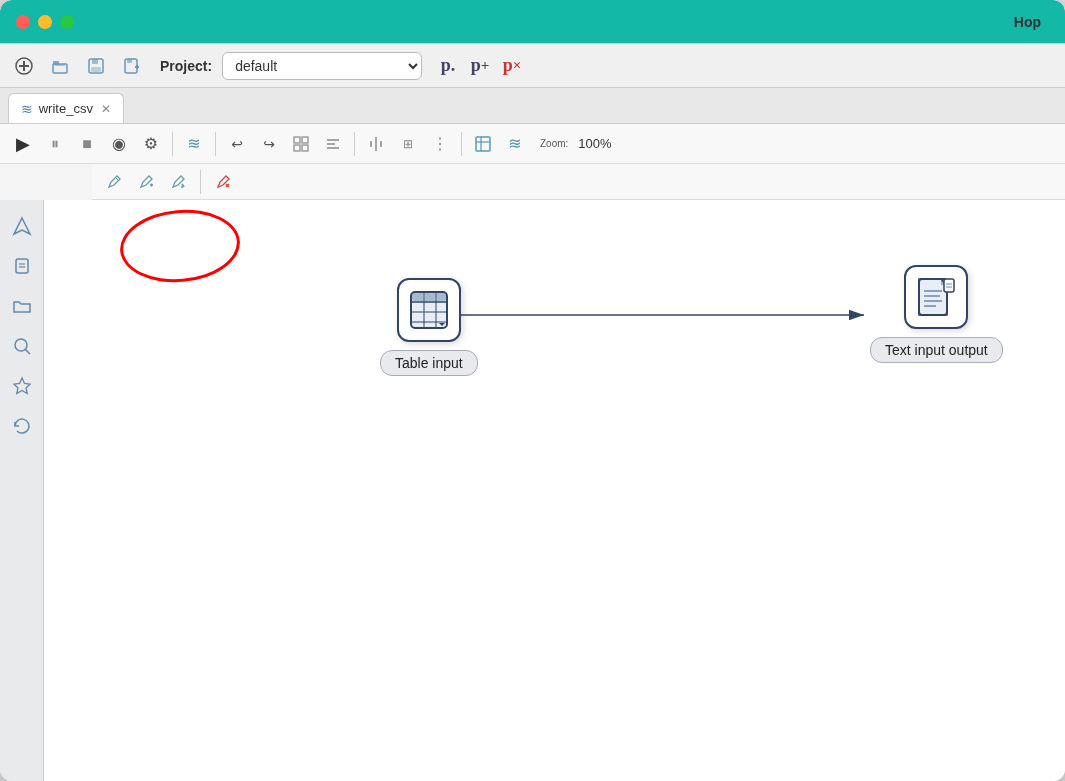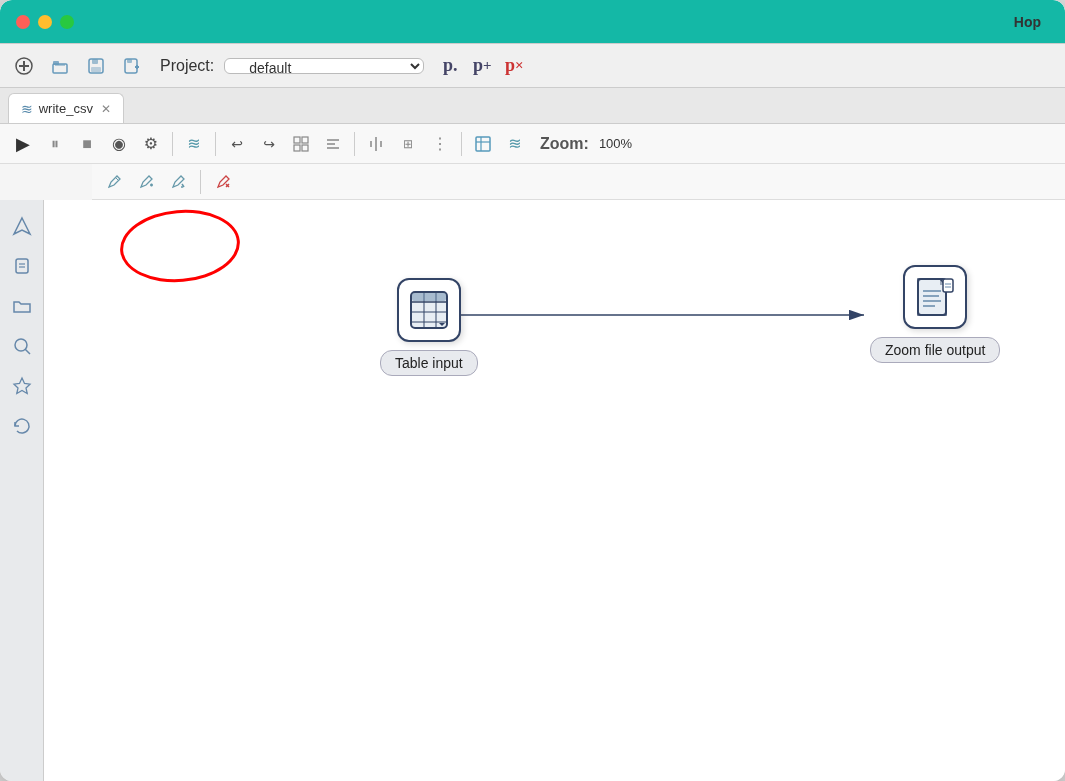--- a/index.html
+++ b/index.html
@@ -75,29 +75,29 @@
       background: transparent;
       cursor: pointer;
       display: flex;
       align-items: center;
       justify-content: center;
       border-radius: 4px;
       font-size: 16px;
       color: #555;
     }
     .project-label {
-      font-size: 16px;
-      font-weight: 400;
+      font-size: 14px;
+      font-weight: 700;
       color: #333;
       margin-left: 8px;
       margin-right: 6px;
     }
     .project-select {
-      height: 16px;
-      padding: 0 20px;
+      height: 28px;
+      padding: 0 8px;
       font-size: 14px;
       border: 1px solid #bbb;
       border-radius: 6px;
       background: white;
       min-width: 200px;
       color: #333;
       cursor: pointer;
     }
     .p-buttons {
       display: flex;
@@ -179,24 +179,23 @@
       background: transparent;
       cursor: pointer;
       display: flex;
       align-items: center;
       justify-content: center;
       border-radius: 4px;
       font-size: 14px;
       color: #555;
     }
     .zoom-label {
-      font-size: 16px;
+      font-size: 10px;
       color: #555;
       margin-left: 8px;
-      font-weight: bold;
     }
     .zoom-value {
       font-size: 13px;
       color: #333;
       font-weight: 500;
     }
 
     
     .toolbar-3 {
       background: #f8f8f8;
@@ -544,20 +543,20 @@
             <line x1="8" y1="14" x2="26" y2="14" stroke="#6688aa" stroke-width="1.5"></line>
             <line x1="8" y1="19" x2="24" y2="19" stroke="#6688aa" stroke-width="1.5"></line>
             <line x1="8" y1="24" x2="26" y2="24" stroke="#6688aa" stroke-width="1.5"></line>
             <line x1="8" y1="29" x2="20" y2="29" stroke="#6688aa" stroke-width="1.5"></line>
 
             <rect x="28" y="2" width="10" height="13" rx="2" fill="white" stroke="#334466" stroke-width="1.5"></rect>
             <line x1="30" y1="7" x2="36" y2="7" stroke="#6688aa" stroke-width="1"></line>
             <line x1="30" y1="10" x2="36" y2="10" stroke="#6688aa" stroke-width="1"></line>
           </svg>
         </div>
-        <div class="node-label">Zoom file output</div>
+        <div class="node-label">Text input output</div>
       </div>
 
       <div class="annotation-circle" style="left: 76px; top: 10px; width: 120px; height: 72px; transform: rotate(-5deg);">
       </div>
     </div>
   </div>
 </div>
 
 </body></html>

